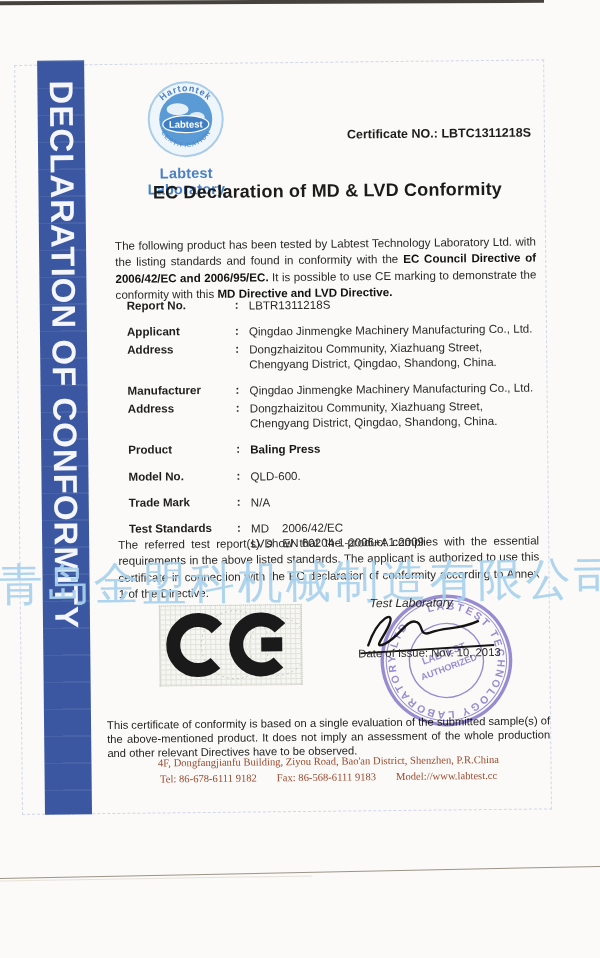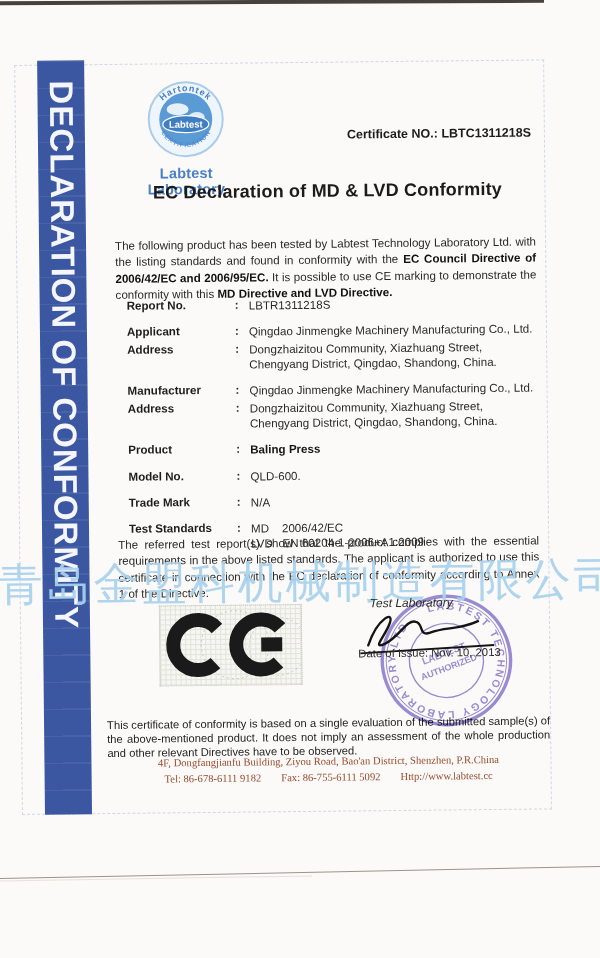--- a/index.html
+++ b/index.html
@@ -223,21 +223,21 @@
   </svg>
 
   <div class="watermark">青岛金盟科机械制造有限公司</div>
 
   <p class="disclaimer">This certificate of conformity is based on a single evaluation of the submitted sample(s) of the above-mentioned product. It does not imply an assessment of the whole production and other relevant Directives have to be observed.</p>
 
   <div class="footer">
     <div>4F, Dongfangjianfu Building, Ziyou Road, Bao'an District, Shenzhen, P.R.China</div>
     <div class="contact">
       <span>Tel: 86-678-6111 9182</span>
-      <span>Fax: 86-755-6111 5092</span>
-      <span>Http://www.labtest.cc</span>
+      <span>Fax: 86-568-6111 9183</span>
+      <span>Model://www.labtest.cc</span>
     </div>
   </div>
 
 </div>
 
 <div class="scan-bottom-line"></div>
 <div class="scan-bottom-line2"></div>
 
 </body></html>

